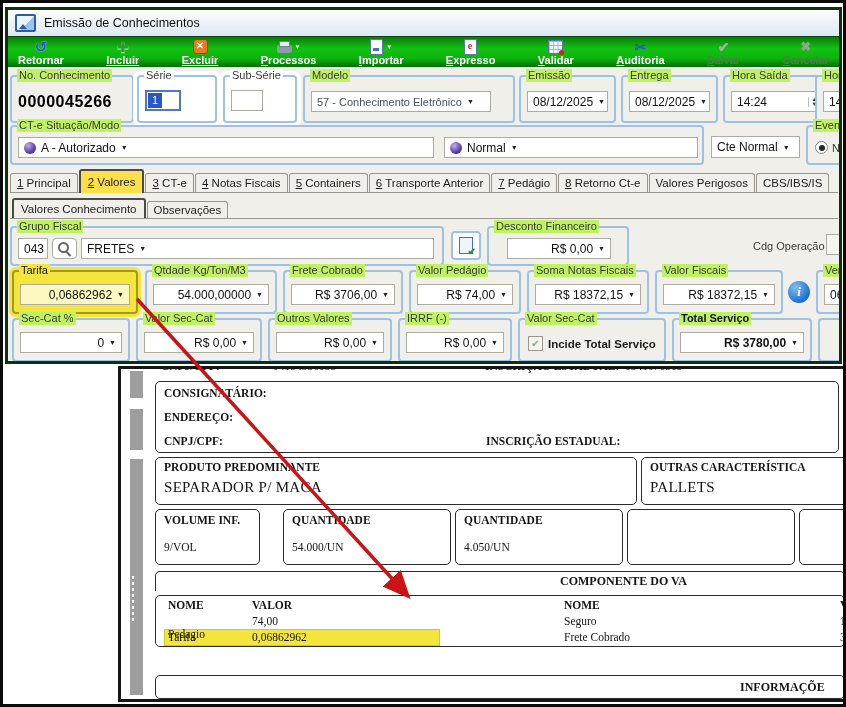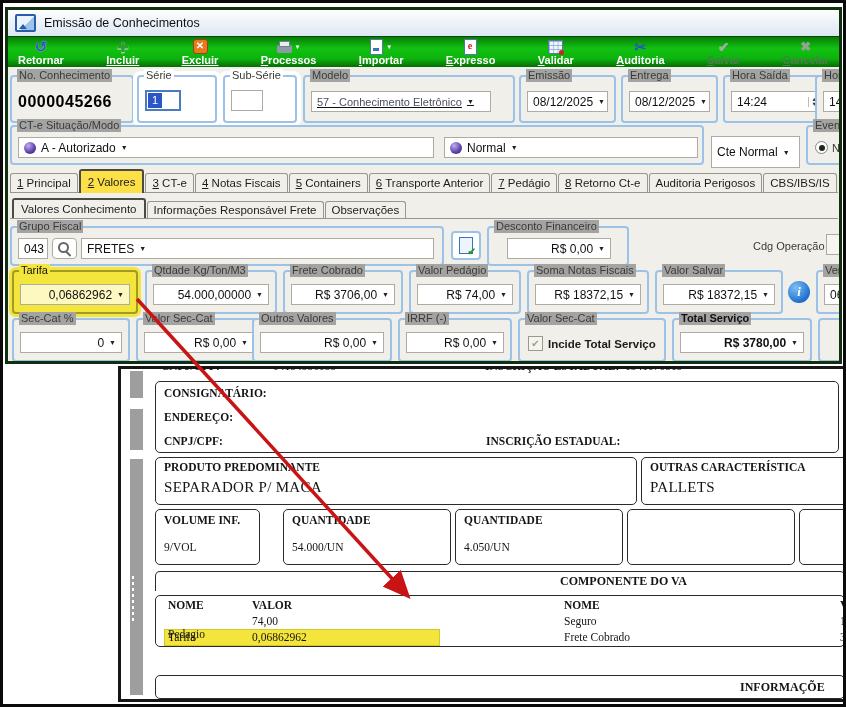--- a/index.html
+++ b/index.html
@@ -46,21 +46,21 @@
       linear-gradient(#9db6d6 1px,transparent 1px) 0 0/4.3px 4px,
       linear-gradient(90deg,#9db6d6 1px,transparent 1px) 0 0/4.3px 4px,#f2f6fb;position:relative;}
   .ic-grid::after{content:"";position:absolute;right:-2px;bottom:-2px;width:5px;height:5px;border-radius:50%;background:#cc2222;}
   .g-scis{color:#2456c9;font-size:14px;line-height:14px;}
   .g-check{color:#9fb0a0;font-size:14px;line-height:14px;}
   .g-x{color:#92a392;font-size:13px;line-height:14px;font-weight:bold;}
 
   
   .gb{position:absolute;border:2px solid #9cc2e8;border-radius:4px;background:#f1efe9;box-sizing:border-box;}
   .gb-label{position:absolute;top:-8px;left:5px;font-size:11px;line-height:13px;color:#3b3a34;
-            background:#a3a3a3;padding:0 2px;white-space:nowrap;}
+            background:#bef264;padding:0 2px;white-space:nowrap;}
   .gb-white{background:#ffffff;box-shadow:0 0 0 4px #ffffff;}
   .gb-white>.gb-label{background:#ffffff;}
   .gb-yellow{background:#f3e53c;border-color:#a39a25;box-shadow:0 0 0 3px #f3e53c;}
   .gb-yellow>.gb-label{background:#f3e53c;color:#14140c;}
   .gb-bold>.gb-label{font-weight:bold;color:#111;}
   .field,.combo{position:absolute;background:#fff;border:1px solid #aeaba2;height:21px;box-sizing:border-box;
             display:flex;align-items:center;font-size:12px;color:#111;padding:0 5px;white-space:nowrap;}
   .right{justify-content:flex-end;}
   .arrow{font-size:7px;color:#222;margin-left:5px;flex:none;}
   .bigval{position:absolute;font-size:16px;font-weight:bold;letter-spacing:.5px;color:#000;}
@@ -204,21 +204,21 @@
       <span class="field" style="left:6px;top:13px;width:36px;border:2px solid #4a7ac0;padding:0 1px;">
         <span class="sel-box">1</span>
       </span>
     </div>
     <div class="gb gb-white" style="left:215px;top:65px;width:74px;height:48px;">
       <span class="gb-label">Sub-Série</span>
       <span class="field" style="left:6px;top:13px;width:32px;"></span>
     </div>
     <div class="gb" style="left:295px;top:65px;width:212px;height:48px;">
       <span class="gb-label">Modelo</span>
-      <span class="combo" style="left:6px;top:14px;right:22px;text-decoration:underline;">
+      <span class="combo" style="left:6px;top:14px;right:22px;">
         <span style="font-size:11px;color:#4a4f63;filter:blur(.5px);overflow:hidden;">57 - Conhecimento Eletrônico</span>
         <span class="arrow">▼</span>
       </span>
     </div>
     <div class="gb" style="left:511px;top:65px;width:97px;height:48px;">
       <span class="gb-label">Emissão</span>
       <span class="combo" style="left:6px;top:14px;right:6px;">
         <span>08/12/2025</span>
         <span class="arrow">▼</span>
       </span>
@@ -251,49 +251,48 @@
         <span class="sphere"></span>
         <span>A - Autorizado</span>
         <span class="arrow">▼</span>
       </span>
       <span class="combo" style="left:432px;top:10px;width:254px;">
         <span class="sphere"></span>
         <span>Normal</span>
         <span class="arrow">▼</span>
       </span>
     </div>
-    <span class="combo" style="left:703px;top:126px;width:89px;height:32px;">
+    <span class="combo" style="left:703px;top:126px;width:89px;height:22px;">
       <span>Cte Normal</span>
       <span class="arrow">▼</span>
     </span>
     <div class="gb" style="left:798px;top:115px;width:70px;height:40px;">
       <span class="gb-label">Evento Pr</span>
       <span class="abs" style="left:7px;top:14px;display:flex;align-items:center;gap:4px;">
         <span class="radio"></span>
         <span class="inline-lbl">Não</span>
       </span>
     </div>
 
     <div class="tabstrip">
       <div class="tab"><span class="accel">1</span><span> Principal</span></div>
       <div class="tab active"><span class="accel">2</span><span> Valores</span></div>
       <div class="tab"><span class="accel">3</span><span> CT-e</span></div>
       <div class="tab"><span class="accel">4</span><span> Notas Fiscais</span></div>
       <div class="tab"><span class="accel">5</span><span> Containers</span></div>
       <div class="tab"><span class="accel">6</span><span> Transporte Anterior</span></div>
       <div class="tab"><span class="accel">7</span><span> Pedágio</span></div>
       <div class="tab"><span class="accel">8</span><span> Retorno Ct-e</span></div>
-      <div class="tab"><span>Auditoria Perigosos</span></div>
+      <div class="tab"><span>Valores Perigosos</span></div>
       <div class="tab"><span>CBS/IBS/IS</span></div>
     </div>
     <div class="paneline"></div>
 
     <div class="subtabstrip">
       <div class="subtab active">Valores Conhecimento</div>
-      <div class="subtab">Informações Responsável Frete</div>
       <div class="subtab">Observações</div>
     </div>
     <div class="paneline2"></div>
 
     <div class="gb" style="left:2px;top:216px;width:434px;height:40px;">
       <span class="gb-label">Grupo Fiscal</span>
       <span class="field" style="left:6px;top:10px;width:30px;">043</span>
       <span class="btn" style="left:40px;top:10px;width:25px;height:21px;border-width:1px;border-color:#aeaba2;">
         <span class="lens"></span>
       </span>
@@ -344,21 +343,21 @@
       </span>
     </div>
     <div class="gb" style="left:519px;top:260px;width:122px;height:44px;">
       <span class="gb-label">Soma Notas Fiscais</span>
       <span class="combo right" style="left:6px;top:12px;right:6px;">
         <span>R$ 18372,15</span>
         <span class="arrow">▼</span>
       </span>
     </div>
     <div class="gb" style="left:647px;top:260px;width:128px;height:44px;">
-      <span class="gb-label">Valor Salvar</span>
+      <span class="gb-label">Valor Fiscais</span>
       <span class="combo right" style="left:6px;top:12px;right:6px;">
         <span>R$ 18372,15</span>
         <span class="arrow">▼</span>
       </span>
     </div>
     <span class="info-btn" style="left:780px;top:271px;">i</span>
     <div class="gb" style="left:808px;top:260px;width:62px;height:44px;">
       <span class="gb-label">Vencto Conh</span>
       <span class="field" style="left:6px;top:12px;width:70px;">06/02/2026</span>
     </div>
@@ -370,21 +369,21 @@
         <span class="arrow">▼</span>
       </span>
     </div>
     <div class="gb" style="left:128px;top:308px;width:126px;height:44px;">
       <span class="gb-label">Valor Sec-Cat</span>
       <span class="combo right" style="left:6px;top:12px;right:6px;">
         <span>R$ 0,00</span>
         <span class="arrow">▼</span>
       </span>
     </div>
-    <div class="gb" style="left:244px;top:308px;width:140px;height:44px;">
+    <div class="gb" style="left:260px;top:308px;width:124px;height:44px;">
       <span class="gb-label">Outros Valores</span>
       <span class="combo right" style="left:6px;top:12px;right:6px;">
         <span>R$ 0,00</span>
         <span class="arrow">▼</span>
       </span>
     </div>
     <div class="gb" style="left:390px;top:308px;width:114px;height:44px;">
       <span class="gb-label">IRRF (-)</span>
       <span class="combo right" style="left:6px;top:12px;right:6px;">
         <span>R$ 0,00</span>

